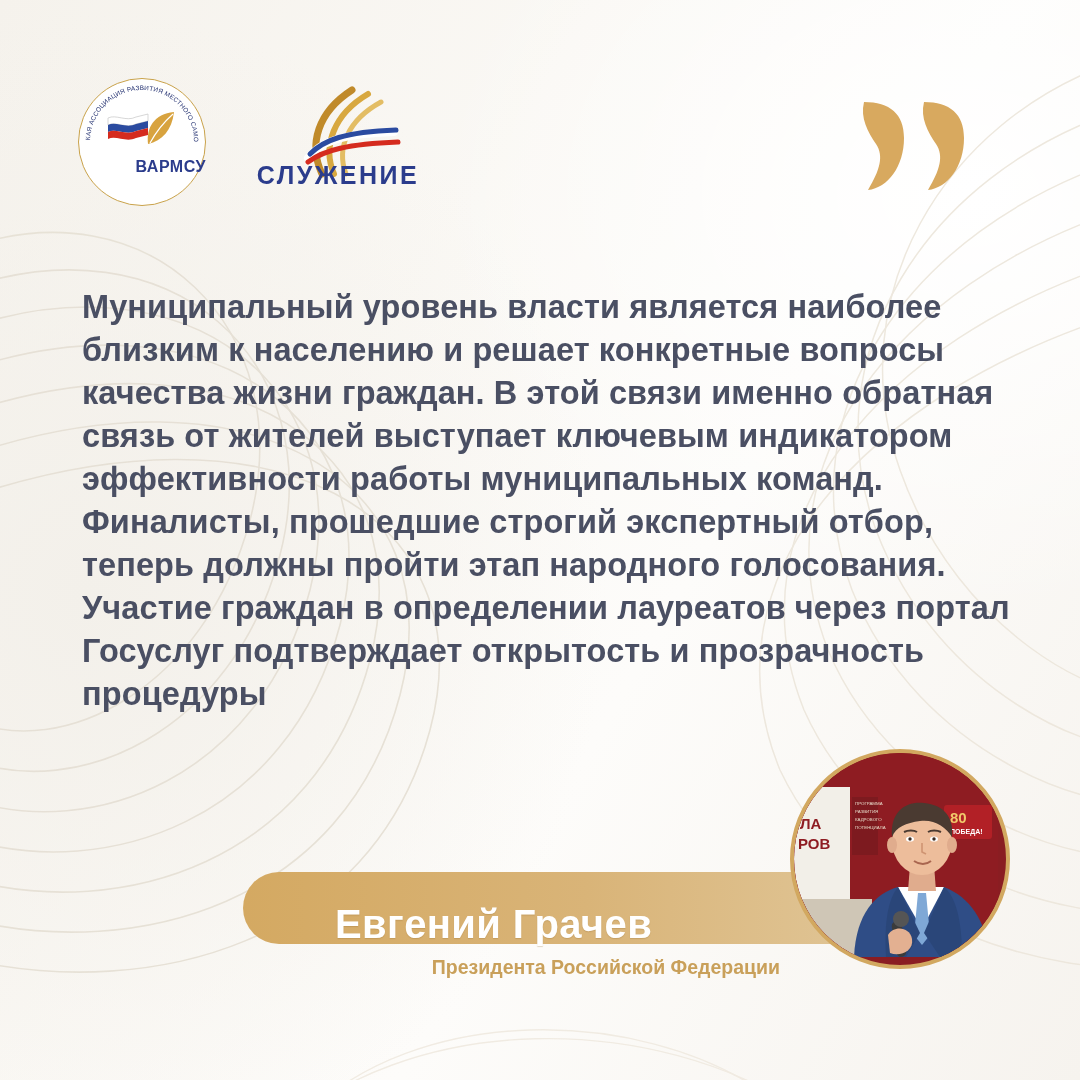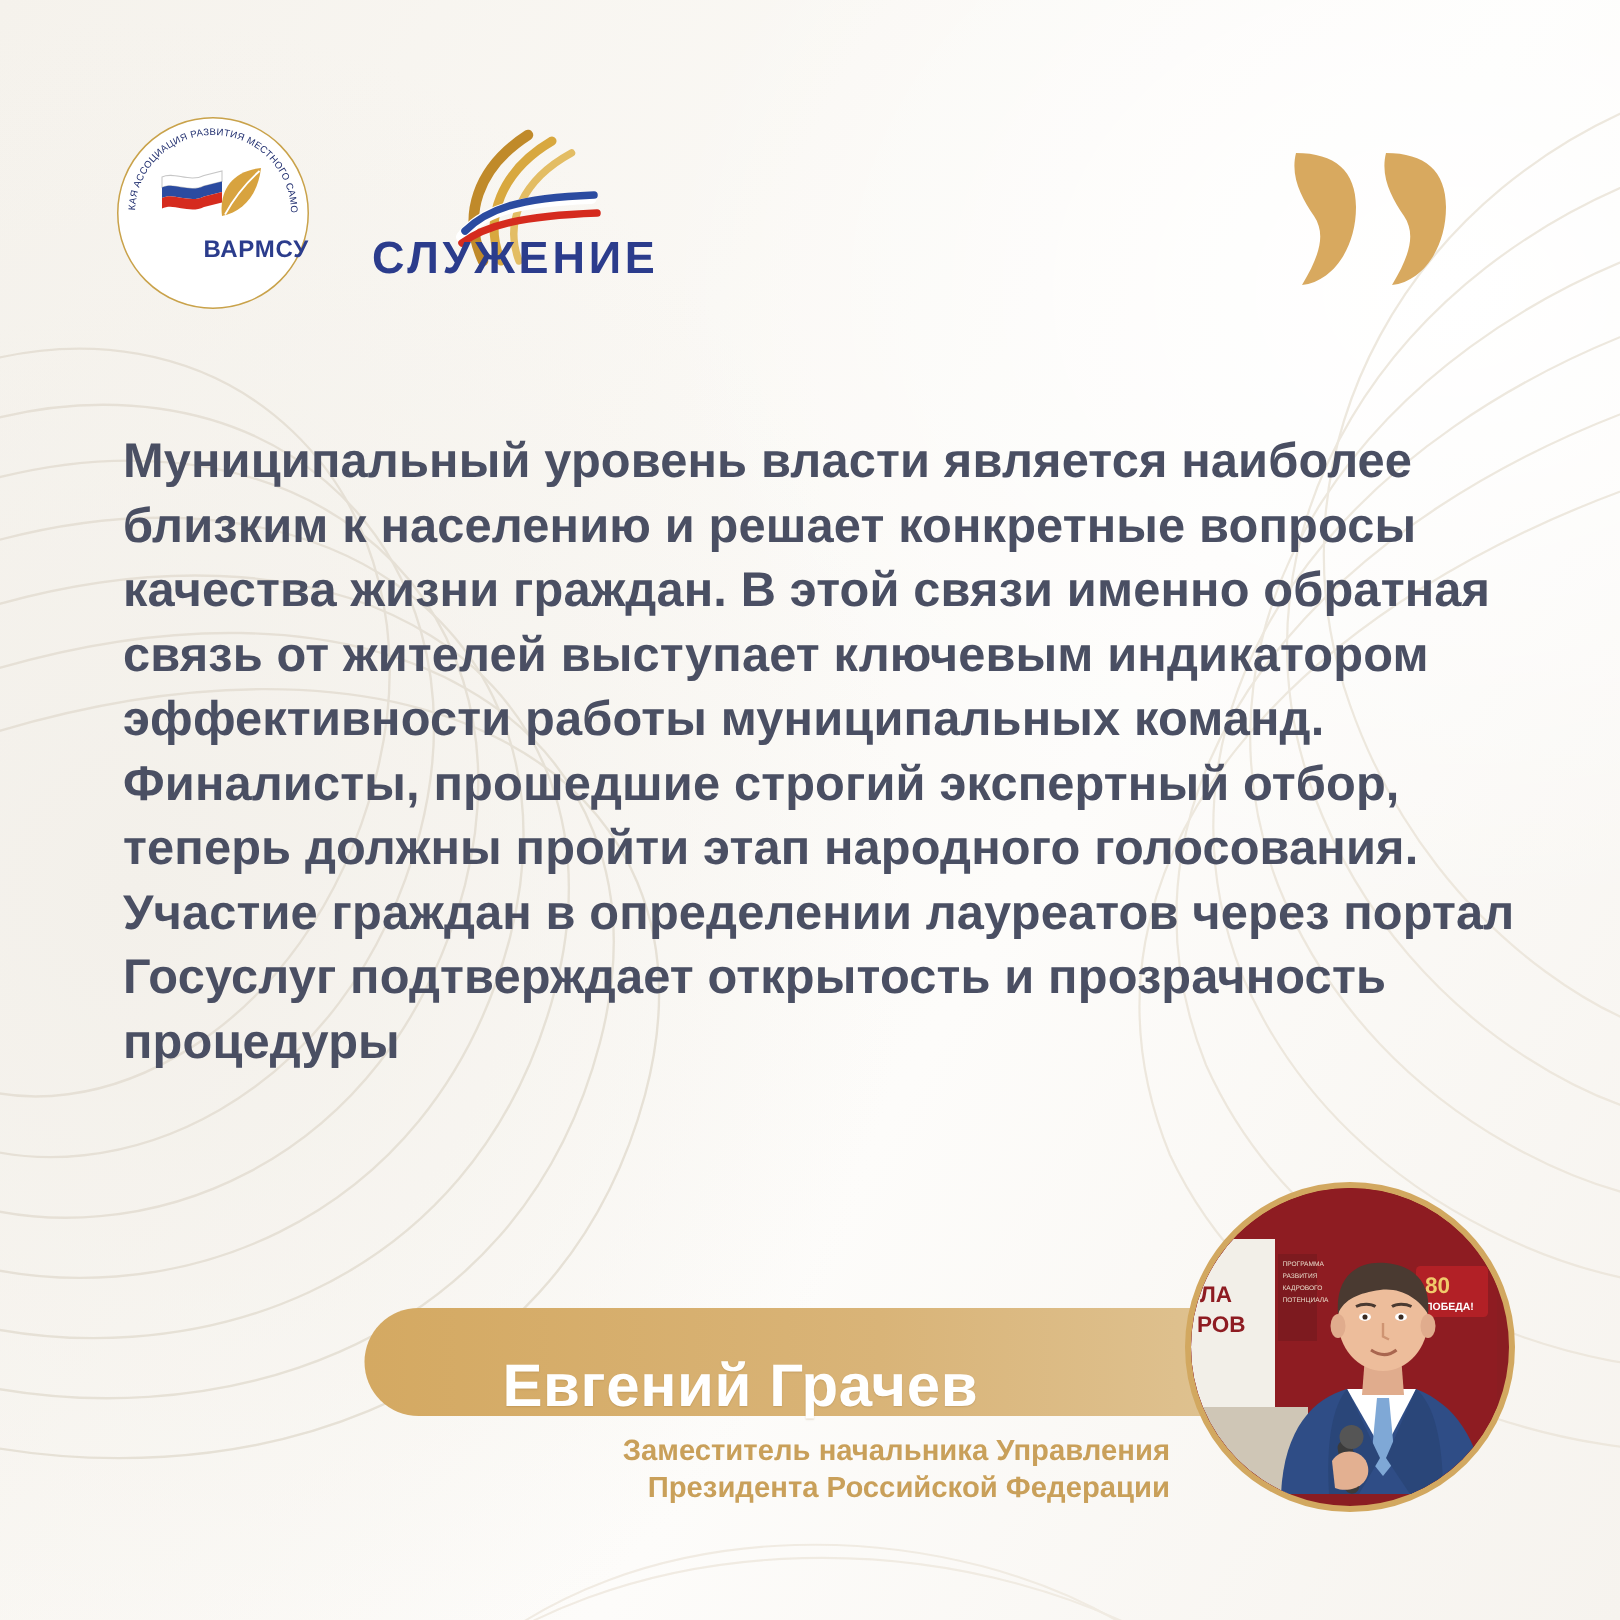--- a/index.html
+++ b/index.html
@@ -85,21 +85,21 @@
     width: 180px;
     height: 120px;
   }
   .sluzhenie-word {
     position: absolute;
     left: 0;
     right: 0;
     bottom: 12px;
     text-align: center;
     color: #2b3c8c;
-    font-size: 30px;
+    font-size: 25px;
     font-weight: bold;
     letter-spacing: 2.5px;
   }
 
   
   .quote-mark {
     position: absolute;
     right: 108px;
     top: 100px;
     width: 112px;
@@ -151,21 +151,21 @@
     color: #c9a05a;
     font-size: 19.5px;
     line-height: 25px;
     font-weight: bold;
   }
 
   
   .portrait {
     position: absolute;
     right: 70px;
-    top: 788px;
+    top: 749px;
     width: 212px;
     height: 212px;
     border-radius: 50%;
     border: 4px solid #d2a860;
     overflow: hidden;
     background: #8a1d22;
     text-decoration: underline;
   }
   .portrait-inner {
     position: absolute;
@@ -247,21 +247,20 @@
     <path d="M64 2 C 90 2, 104 14, 104 38 C 104 66, 88 88, 68 90 C 80 70, 84 56, 76 44 C 68 32, 60 18, 64 2 Z" fill="#d8a95f"></path>
   </svg>
 
   <div class="quote-text">Муниципальный уровень власти является наиболее близким к населению и решает конкретные вопросы качества жизни граждан. В этой связи именно обратная связь от жителей выступает ключевым индикатором эффективности работы муниципальных команд. Финалисты, прошедшие строгий экспертный отбор, теперь должны пройти этап народного голосования. Участие граждан в определении лауреатов через портал Госуслуг подтверждает открытость и прозрачность процедуры</div>
 
   <div class="name-plate">
     <span>Евгений Грачев</span>
   </div>
 
   <div class="position">
-    <div>Заместитель начальника Управления</div>
     <div>Президента Российской Федерации</div>
   </div>
 
   <div class="portrait">
     <div class="portrait-inner">
       <svg width="204" height="204" viewBox="0 0 204 204">
 
         <rect x="0" y="0" width="204" height="204" fill="#8e1c22"></rect>
 
         <rect x="0" y="34" width="56" height="112" fill="#f2efe8"></rect>

